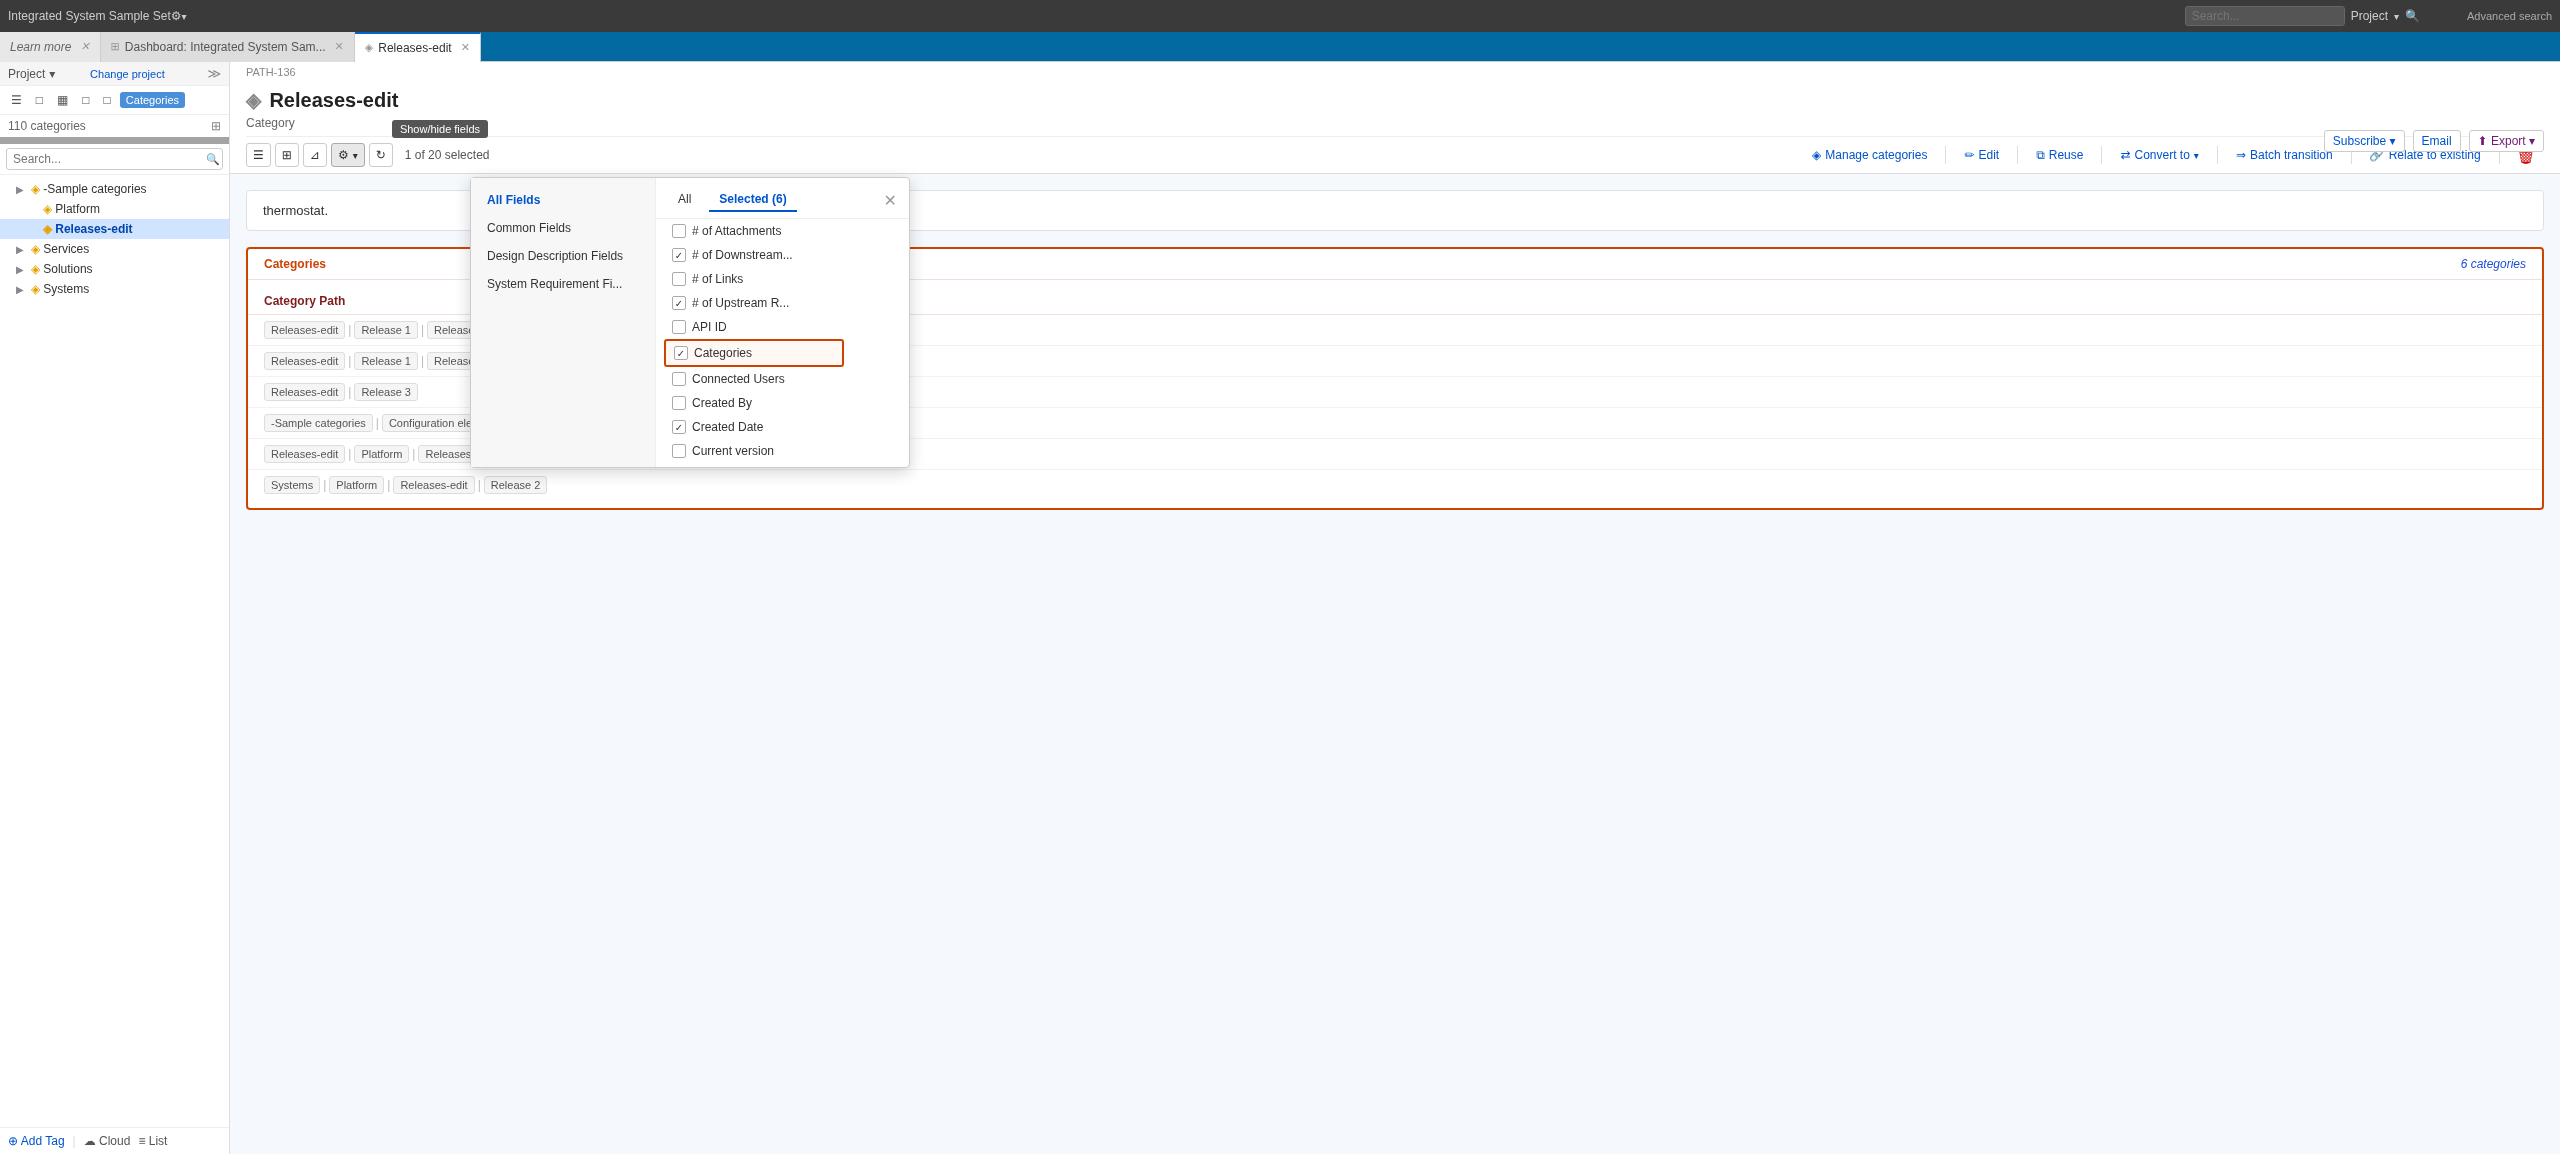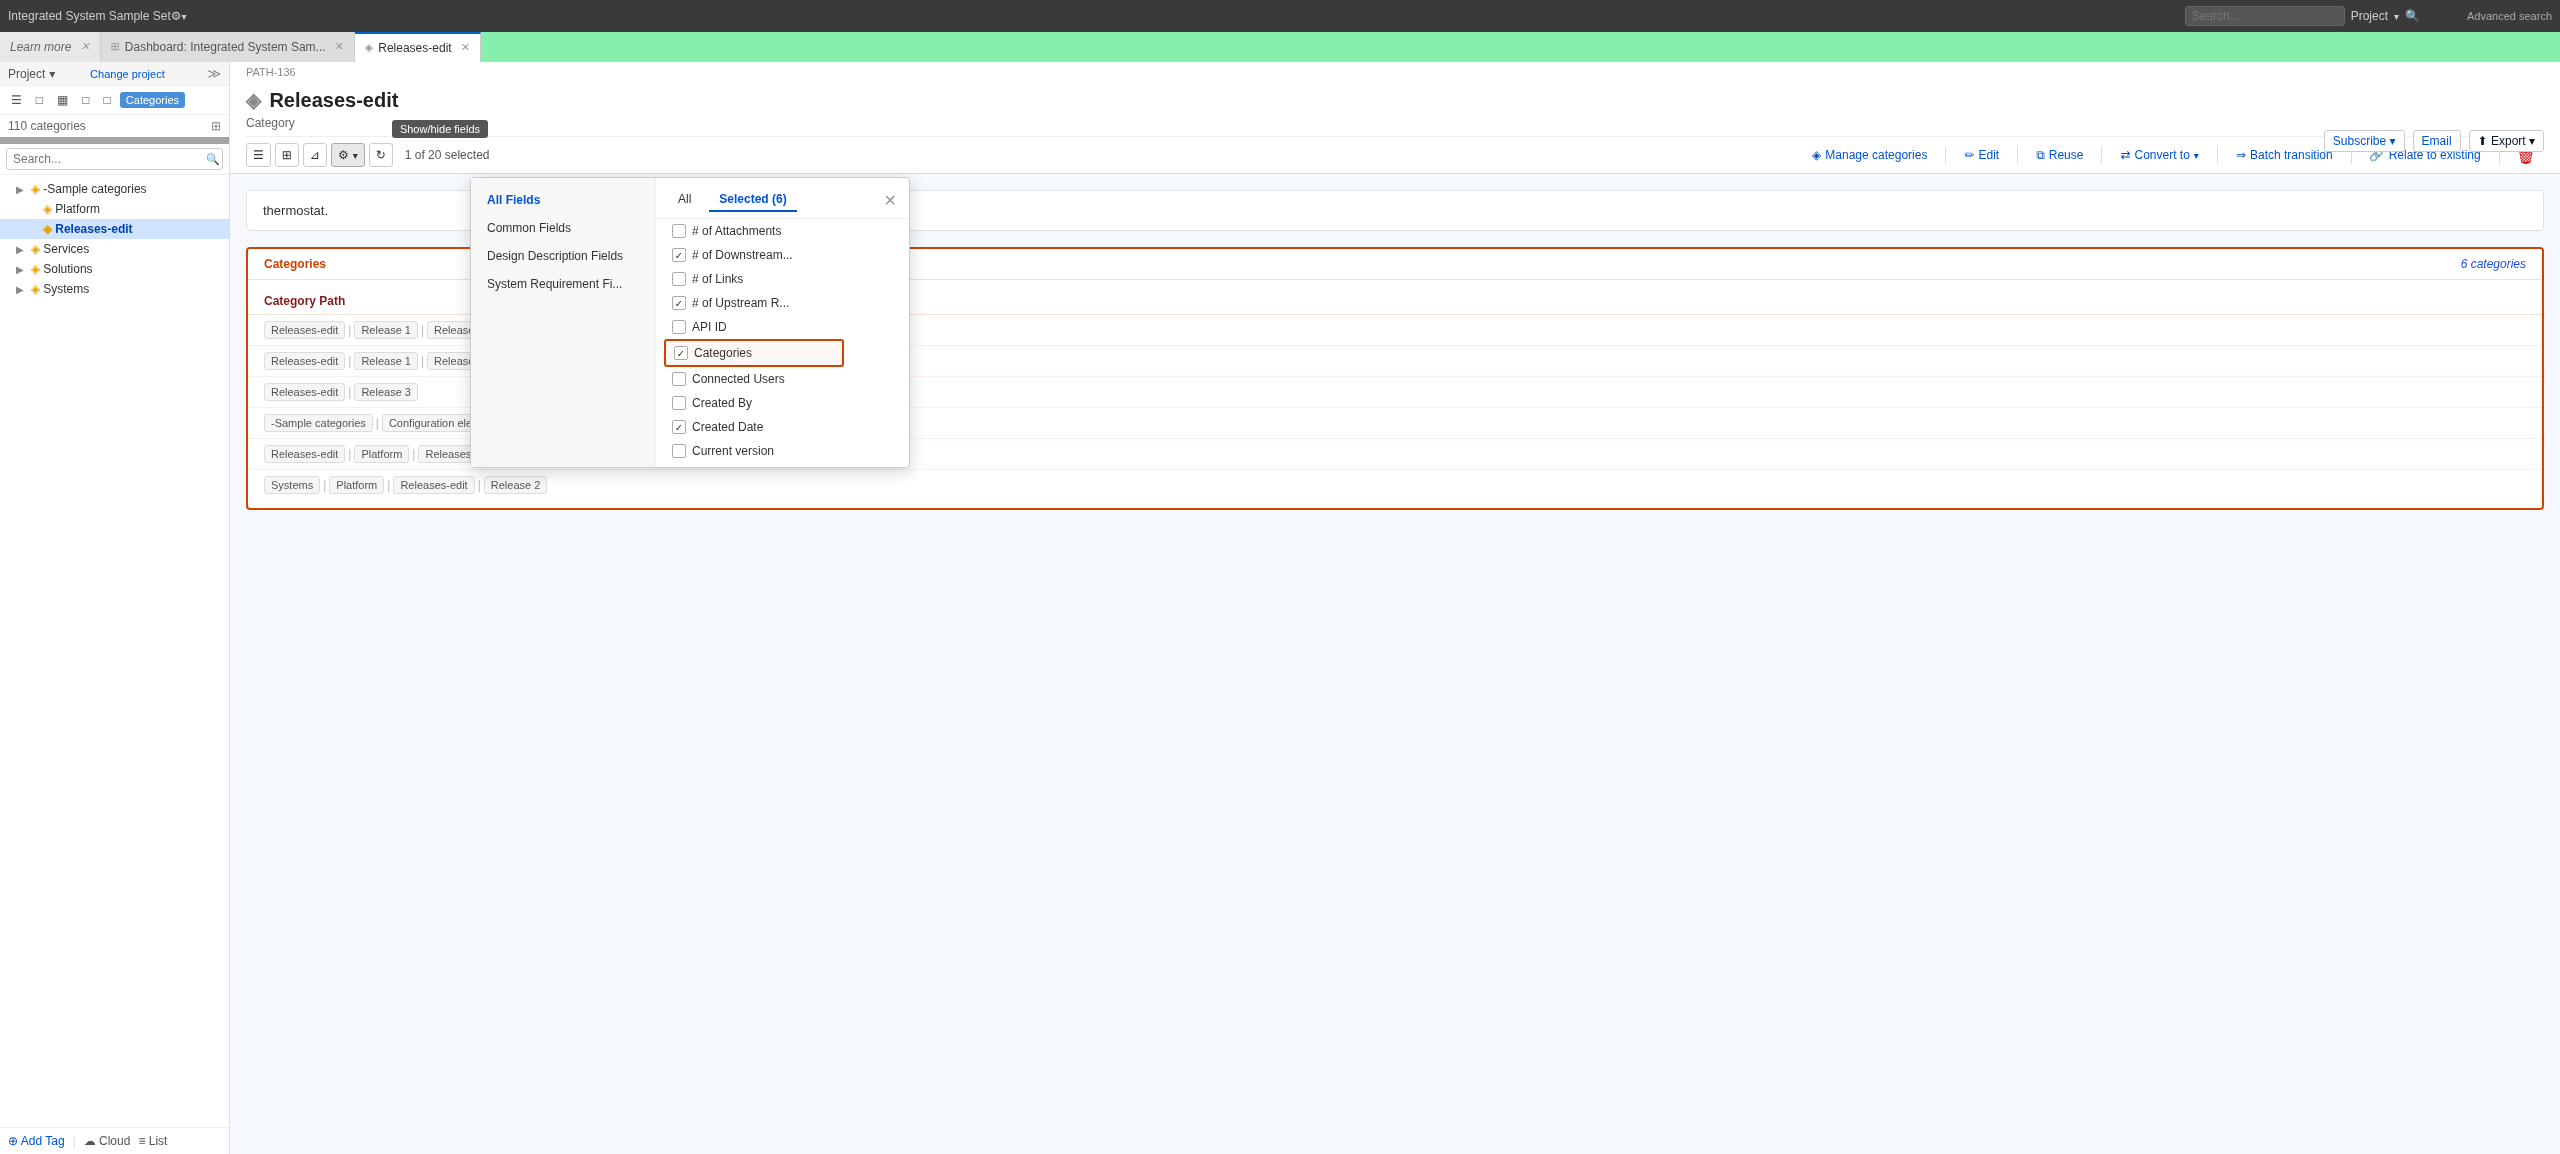--- a/index.html
+++ b/index.html
@@ -4,21 +4,21 @@
   <style>
     * { box-sizing: border-box; margin: 0; padding: 0; }
     body { font-family: -apple-system, BlinkMacSystemFont, 'Segoe UI', Arial, sans-serif; font-size: 13px; background: #f0f4f8; color: #333; overflow: hidden; }
 
     
     .top-bar { display: flex; align-items: center; background: #3a3a3a; color: #ccc; height: 32px; padding: 0 8px; font-size: 12px; }
     .top-bar-search { margin-left: auto; display: flex; align-items: center; gap: 6px; }
     .top-bar-search input { background: #555; border: 1px solid #666; color: #ddd; padding: 2px 6px; border-radius: 3px; font-size: 12px; width: 160px; }
 
     
-    .tabs-bar { display: flex; align-items: center; background: #86efac; border-bottom: 1px solid #ccc; height: 30px; }
+    .tabs-bar { display: flex; align-items: center; background: #0369a1; border-bottom: 1px solid #ccc; height: 30px; }
     .tab { display: flex; align-items: center; padding: 0 10px; height: 30px; border-right: 1px solid #ccc; font-size: 12px; cursor: pointer; gap: 5px; white-space: nowrap; }
     .tab.learn { background: #e8e8e8; color: #666; font-style: italic; }
     .tab.active { background: #fff; color: #333; border-top: 2px solid #0066cc; }
     .tab.inactive { background: #ddd; color: #555; }
     .tab-close { font-size: 11px; color: #999; margin-left: 4px; cursor: pointer; }
     .tab-icon { color: #999; font-size: 11px; }
 
     
     .main-layout { display: flex; height: calc(100vh - 62px); }
 
@@ -79,21 +79,21 @@
     .categories-section { border: 2px solid #cc4400; border-radius: 4px; background: #fff; }
     .categories-header { display: flex; justify-content: space-between; align-items: center; padding: 8px 16px; border-bottom: 1px solid #f0e0d8; }
     .categories-title { font-size: 12px; font-weight: bold; color: #cc4400; }
     .categories-count { font-size: 12px; color: #1d4ed8; font-style: italic; }
     .categories-body { padding: 8px 0; }
     .category-col-header { padding: 6px 16px; font-size: 12px; font-weight: bold; color: #7f1d1d; border-bottom: 1px solid #f0e0d8; }
     .category-row { display: flex; align-items: center; padding: 6px 16px; border-bottom: 1px solid #f9f0ec; font-size: 12px; }
     .category-row:last-child { border-bottom: none; }
     .category-tag { background: #f5f5f5; border: 1px solid #ddd; border-radius: 3px; padding: 2px 6px; font-size: 11px; color: #555; margin-right: 3px; }
     .top-right-btn { font-size: 12px; color: #0055cc; cursor: pointer; display: flex; align-items: center; gap: 3px; border: 1px solid #ccc; padding: 3px 8px; border-radius: 3px; background: #fff; }
-    .export-btn { font-size: 12px; color: #0f172a; cursor: pointer; display: flex; align-items: center; gap: 3px; border: 1px solid #ccc; padding: 3px 8px; border-radius: 3px; background: #fff; }
+    .export-btn { font-size: 12px; color: #701a75; cursor: pointer; display: flex; align-items: center; gap: 3px; border: 1px solid #ccc; padding: 3px 8px; border-radius: 3px; background: #fff; }
 
     .content-area-wrapper { position: relative; flex: 1; display: flex; flex-direction: column; overflow: hidden; }
   </style>
 </head>
 <body>
 
 <div class="top-bar">
   <span>Integrated System Sample Set</span>
   <span style="cursor:pointer;">⚙</span>
   <span style="cursor:pointer;font-size:10px;">▾</span>

